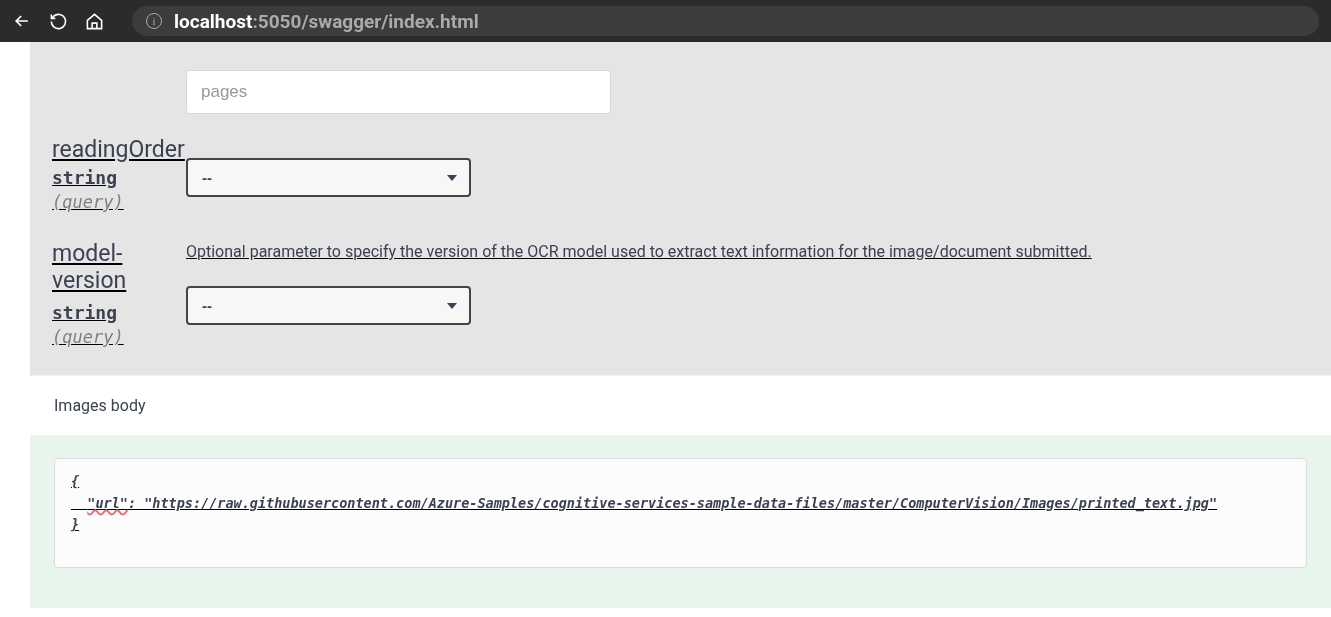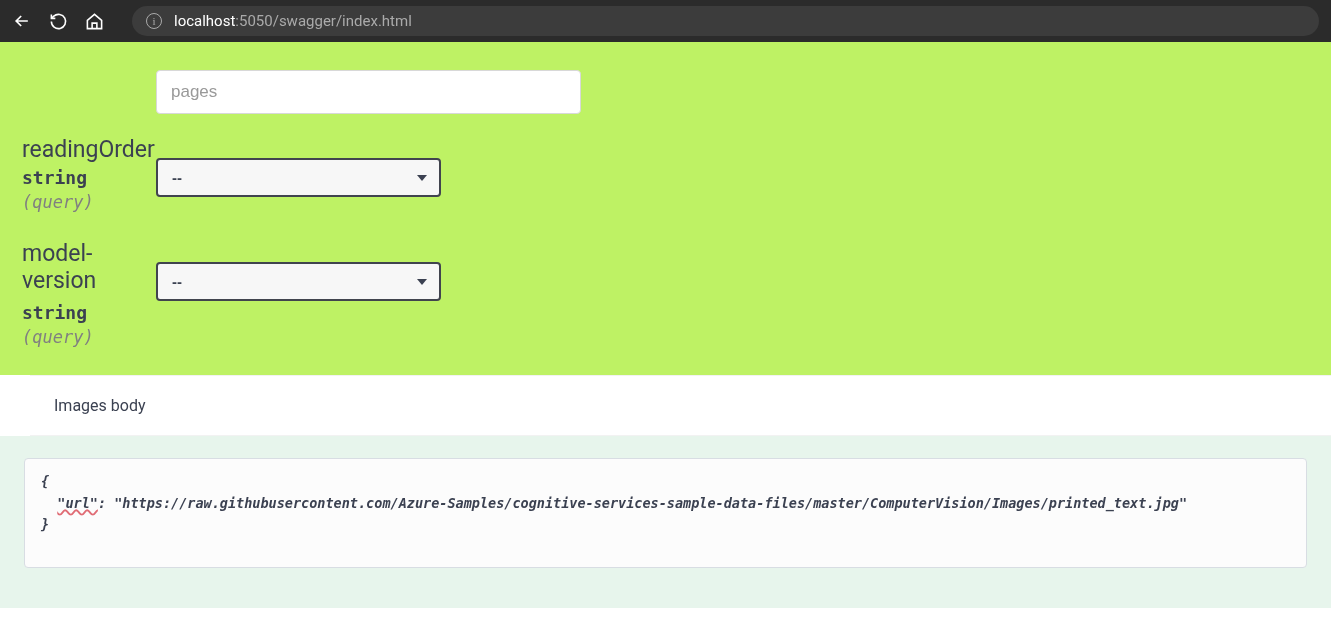--- a/index.html
+++ b/index.html
@@ -44,32 +44,34 @@
       height: 16px;
       border: 1.5px solid #aaa;
       border-radius: 50%;
       display: flex;
       align-items: center;
       justify-content: center;
       color: #aaa;
       font-size: 11px;
       font-family: serif;
     }
-    .url-text { color: #eee; font-size: 15px; }
+    .url-text { color: #eee; font-size: 19px; font-weight: bold; }
     .url-text .host { color: #fff; }
     .url-text .rest { color: #aaa; }
 
     .content {
       background: #fff;
       height: calc(617px - 42px);
       overflow: hidden;
       position: relative;
     }
     .swagger-section {
-      background: #bef264;
+      margin-left: 30px;
+      background: #e5e5e5;
+      text-decoration: underline;
     }
     .params-area {
       padding: 0 0 28px 0;
     }
     .param-row {
       display: flex;
       align-items: flex-start;
       padding: 0 22px;
     }
     .param-name-col {
@@ -245,20 +247,21 @@
 
       <div class="row-spacer"></div>
 
       <div class="param-row">
         <div class="param-name-col">
           <div class="param-name">model-version</div>
           <div class="param-type" style="margin-top:8px;">string</div>
           <div class="param-in">(query)</div>
         </div>
         <div class="param-desc-col">
+          <div class="param-desc">Optional parameter to specify the version of the OCR model used to extract text information for the image/document submitted.</div>
           <div class="param-input-wrap" style="margin-top:22px;">
             <div class="select-wrap">
               <select class="select-input">
                 <option>--</option>
               </select>
             </div>
           </div>
         </div>
       </div>
 

